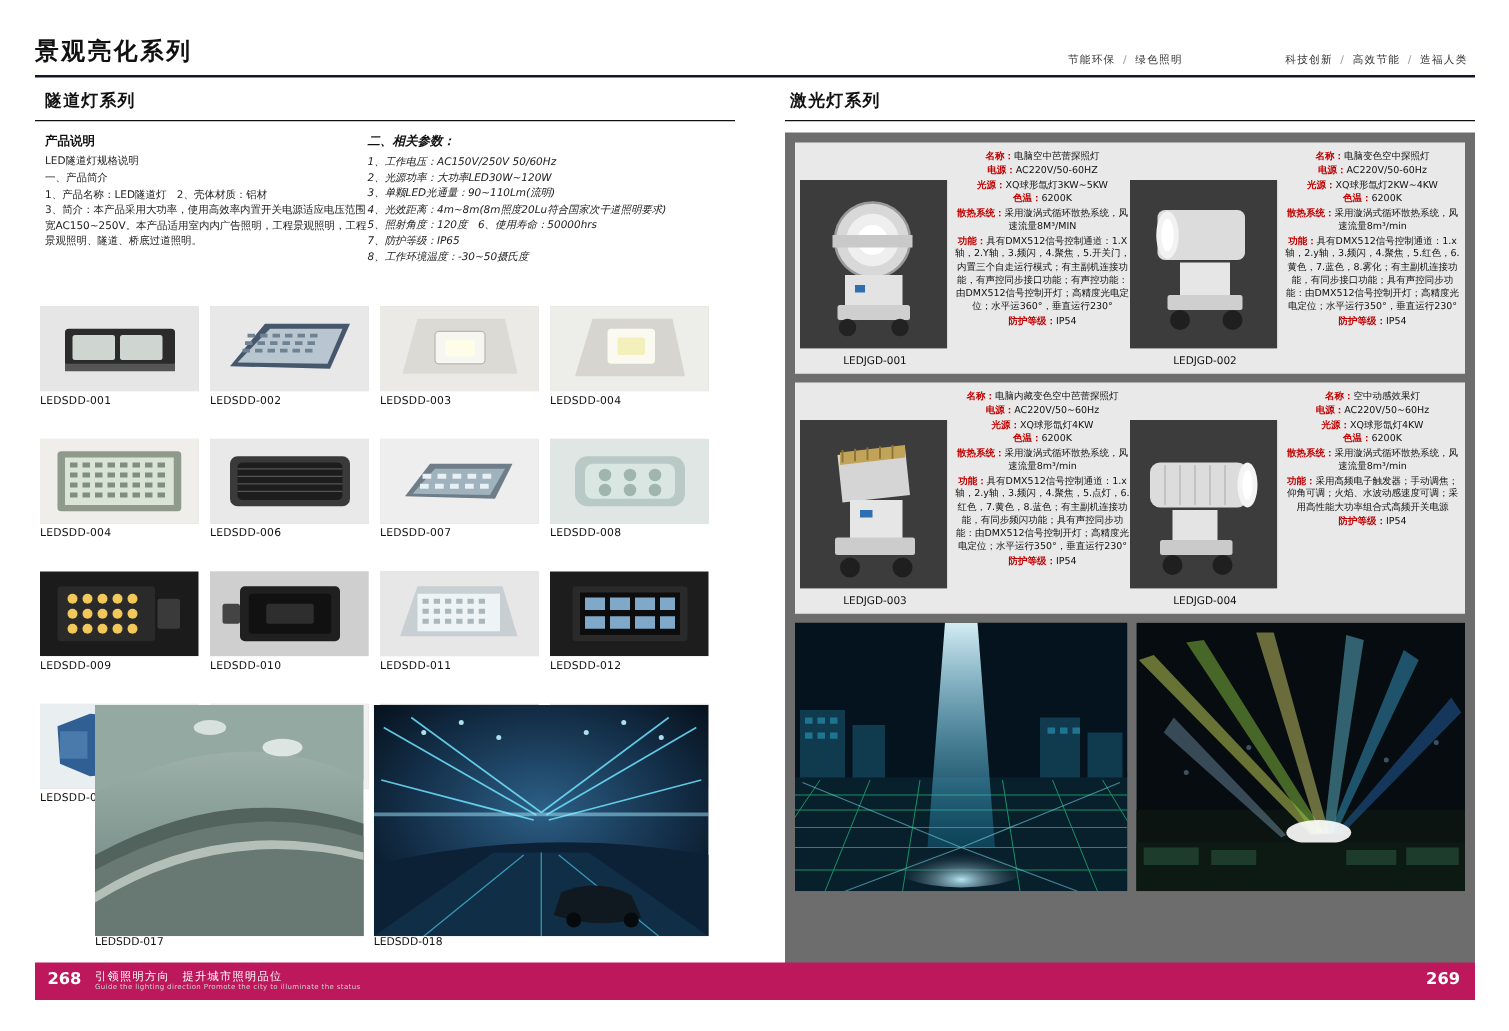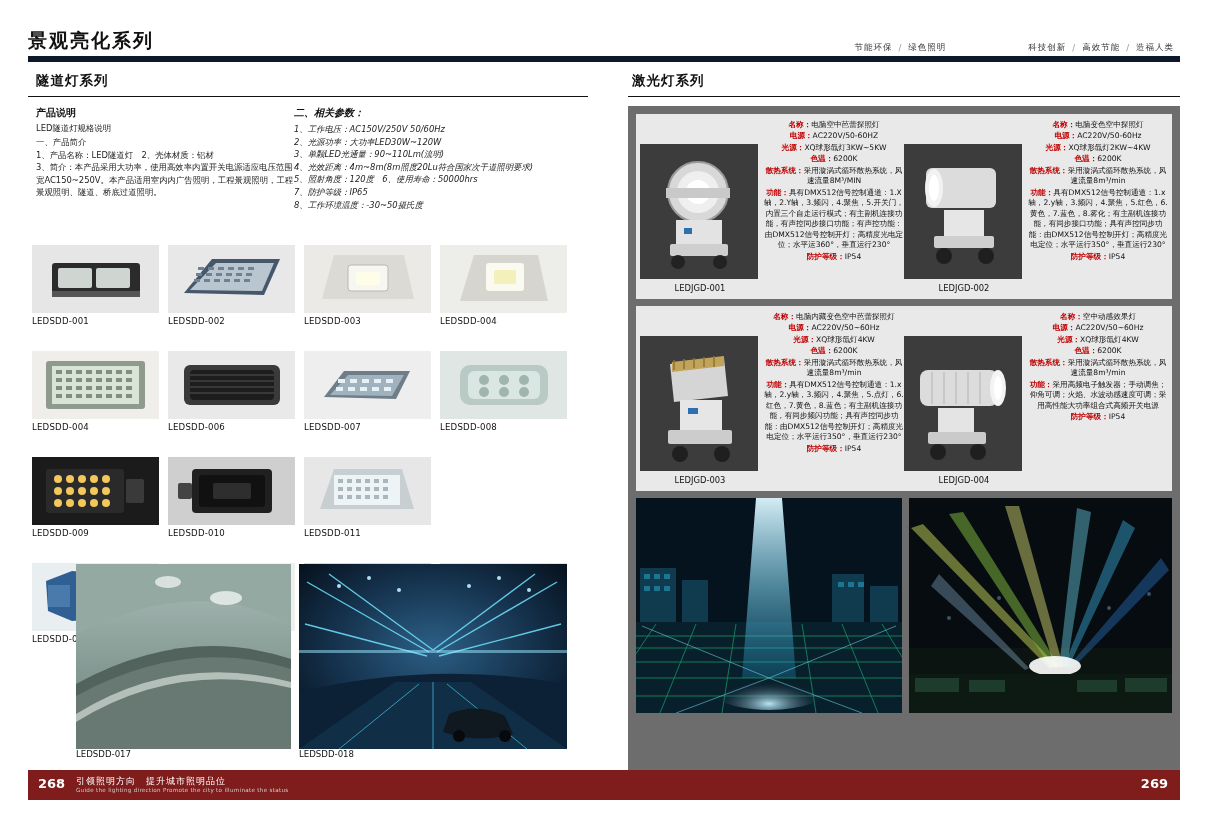--- a/index.html
+++ b/index.html
@@ -11,21 +11,21 @@
     overflow:hidden;
     position:relative;
   }
   .page {
     position:absolute; left:0; top:0; width:1207px; height:825px;
     background:#ffffff;
   }
   
   .header {
     position:absolute; left:28px; top:28px; width:1152px; height:34px;
-    border-bottom:6px solid #0f172a;
+    border-bottom:2px solid #0f172a;
   }
   .header-title {
     position:absolute; left:0; top:0;
     font-size:19px; font-weight:bold; color:#111;
     letter-spacing:2px;
     font-family:"DejaVu Sans","Liberation Sans",sans-serif;
   }
   .header-tags {
     position:absolute; right:0; top:14px;
     font-size:8.5px; color:#333; letter-spacing:1px;
@@ -112,21 +112,21 @@
   .k { color:#c00000; font-weight:bold; }
   .spec-text p { margin:0 0 1px 0;text-align:center; }
 
   .photos-row { display:flex; }
   .photo-l { width:266px; height:215px; margin-right:7px; position:relative; overflow:hidden;}
   .photo-r { width:263px; height:215px; position:relative; overflow:hidden;}
 
   
   .footer {
     position:absolute; left:28px; top:770px; width:1152px; height:30px;
-    background:#7f1d1d;
+    background:#be185d;
   }
   .pg-left { position:absolute; left:10px; top:6px; color:#fff; font-size:13px; font-weight:bold;}
   .pg-right { position:absolute; right:12px; top:6px; color:#fff; font-size:13px; font-weight:bold;}
   .foot-cn { position:absolute; left:48px; top:5px; color:#fff; font-size:9px; letter-spacing:1px;}
   .foot-en { position:absolute; left:48px; top:17px; color:#cfcfcf; font-size:5.6px; letter-spacing:0.3px;}
 
   
   .ph { position:absolute; inset:0; }
 </style>
 </head>
@@ -407,20 +407,40 @@
                   <rect x="43" y="38" width="5" height="4"></rect>
                 <rect x="52" y="38" width="5" height="4"></rect>
                   <rect x="61" y="38" width="5" height="4"></rect>
                 <rect x="70" y="38" width="5" height="4"></rect>
                   <rect x="79" y="38" width="5" height="4"></rect>
               </g>
             </svg>
           </div>
           <div class="cap">LEDSDD-011</div>
         </div>
+        <div class="cell">
+          <div class="thumb">
+            <svg class="ph" viewBox="0 0 127 68" preserveAspectRatio="none">
+              <rect width="127" height="68" fill="#1d1d1d"></rect>
+              <rect x="18" y="12" width="92" height="44" rx="3" fill="#2a2a2a"></rect>
+              <rect x="24" y="17" width="80" height="34" fill="#0d0d0d"></rect>
+              <g fill="#7fa8c9">
+                <rect x="28" y="21" width="16" height="10"></rect>
+                  <rect x="48" y="21" width="16" height="10"></rect>
+                <rect x="68" y="21" width="16" height="10"></rect>
+                  <rect x="88" y="21" width="12" height="10"></rect>
+                <rect x="28" y="36" width="16" height="10"></rect>
+                  <rect x="48" y="36" width="16" height="10"></rect>
+                <rect x="68" y="36" width="16" height="10"></rect>
+                  <rect x="88" y="36" width="12" height="10"></rect>
+              </g>
+            </svg>
+          </div>
+          <div class="cap">LEDSDD-012</div>
+        </div>
       </div>
 
       <div class="grid-row">
         <div class="cell">
           <div class="thumb">
             <svg class="ph" viewBox="0 0 127 68" preserveAspectRatio="none">
               <rect width="127" height="68" fill="#e9eef1"></rect>
               <polygon points="14,18 40,8 112,14 110,52 40,58 16,48" fill="#2f5f93"></polygon>
               <g fill="#dfe9f2">
                 <rect x="44" y="16" width="56" height="7"></rect>

